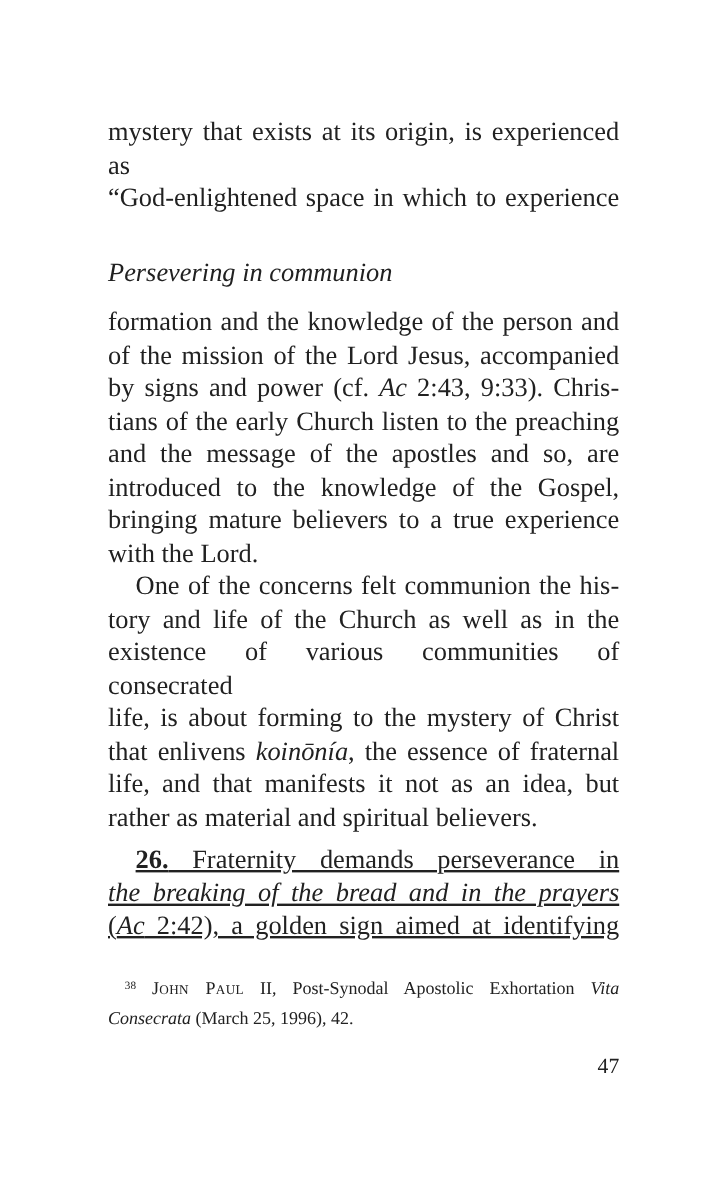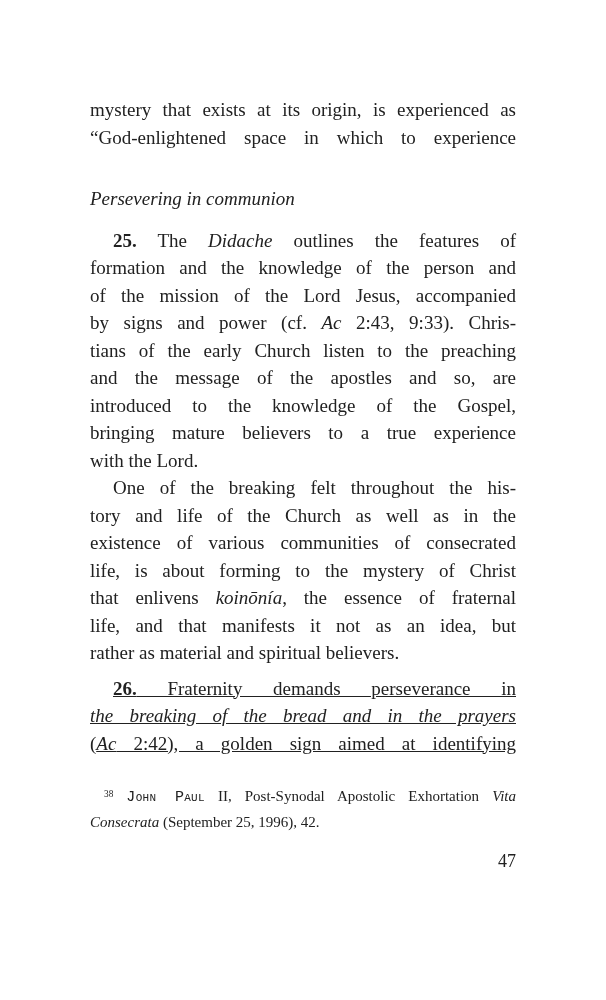--- a/index.html
+++ b/index.html
@@ -16,21 +16,21 @@
     font-family: "Liberation Serif", "DejaVu Serif", serif;
     color: #212121;
   }
   .text-column {
     position: absolute;
     left: 90px;
     top: 96px;
     width: 426px;
   }
   .block {
-    font-size: 19px;
+    font-size: 22px;
     line-height: 27.5px;
   }
   .line {
     text-align: justify;
     text-align-last: justify;
   }
   .line.lastline {
     text-align-last: left;
   }
   .line.indent {
@@ -46,21 +46,21 @@
   [data-block-id="para-26"]             { margin-top: 8px; text-decoration: underline; }
   [data-block-id="footnote-38"] {
     margin-top: 27px;
     font-size: 15px;
     line-height: 25px;
   }
   .kind-footnote .line.indent { text-indent: 14px; }
   .seg-n  { font-style: normal; }
   .seg-i  { font-style: italic; }
   .seg-b  { font-weight: bold; }
-  .seg-sc { font-variant: small-caps; letter-spacing: 0.3px; font-family: Liberation Mono, monospace; }
+  .seg-sc { font-variant: small-caps; letter-spacing: 0.3px; }
   .seg-sup {
     font-size: 62%;
     vertical-align: 0.45em;
     line-height: 0;
   }
   .page-number {
     margin-top: 16px;
     font-size: 18px;
     text-align-last: right;
   }
@@ -72,44 +72,43 @@
   <div class="text-column">
     <div id="text-blocks">
         <div class="block kind-body" data-block-id="intro">
           <div class="line"><span class="seg-n">mystery that exists at its origin, is experienced as</span></div>
           <div class="line"><span class="seg-n">“God-enlightened space in which to experience</span></div>
         </div>
         <div class="block kind-heading" data-block-id="heading-persevering">
           <div class="line lastline"><span class="seg-i">Persevering in communion</span></div>
         </div>
         <div class="block kind-body" data-block-id="para-25">
-          <div class="line indent"><span class="seg-b">25.</span><span class="seg-n"> The </span><span class="seg-i">Didache</span><span class="seg-n"> outlines the features of</span></div>
           <div class="line"><span class="seg-n">formation and the knowledge of the person and</span></div>
           <div class="line"><span class="seg-n">of the mission of the Lord Jesus, accompanied</span></div>
           <div class="line"><span class="seg-n">by signs and power (cf. </span><span class="seg-i">Ac</span><span class="seg-n"> 2:43, 9:33). Chris-</span></div>
           <div class="line"><span class="seg-n">tians of the early Church listen to the preaching</span></div>
           <div class="line"><span class="seg-n">and the message of the apostles and so, are</span></div>
           <div class="line"><span class="seg-n">introduced to the knowledge of the Gospel,</span></div>
           <div class="line"><span class="seg-n">bringing mature believers to a true experience</span></div>
           <div class="line lastline"><span class="seg-n">with the Lord.</span></div>
         </div>
         <div class="block kind-body" data-block-id="para-concerns">
-          <div class="line indent"><span class="seg-n">One of the breaking felt throughout the his-</span></div>
+          <div class="line indent"><span class="seg-n">One of the concerns felt communion the his-</span></div>
           <div class="line"><span class="seg-n">tory and life of the Church as well as in the</span></div>
           <div class="line"><span class="seg-n">existence of various communities of consecrated</span></div>
           <div class="line"><span class="seg-n">life, is about forming to the mystery of Christ</span></div>
           <div class="line"><span class="seg-n">that enlivens </span><span class="seg-i">koinōnía</span><span class="seg-n">, the essence of fraternal</span></div>
           <div class="line"><span class="seg-n">life, and that manifests it not as an idea, but</span></div>
           <div class="line lastline"><span class="seg-n">rather as material and spiritual believers.</span></div>
         </div>
         <div class="block kind-body" data-block-id="para-26">
           <div class="line indent"><span class="seg-b">26.</span><span class="seg-n"> Fraternity demands perseverance in</span></div>
           <div class="line"><span class="seg-i">the breaking of the bread and in the prayers</span></div>
           <div class="line"><span class="seg-n">(</span><span class="seg-i">Ac</span><span class="seg-n"> 2:42), a golden sign aimed at identifying</span></div>
         </div>
         <div class="block kind-footnote" data-block-id="footnote-38">
           <div class="line indent"><span class="seg-sup">38</span><span class="seg-n"> </span><span class="seg-sc">John Paul</span><span class="seg-n"> II, Post-Synodal Apostolic Exhortation </span><span class="seg-i">Vita</span></div>
-          <div class="line lastline"><span class="seg-i">Consecrata</span><span class="seg-n"> (September 25, 1996), 42.</span></div>
+          <div class="line lastline"><span class="seg-i">Consecrata</span><span class="seg-n"> (March 25, 1996), 42.</span></div>
         </div>
       </div>
     <div class="page-number">47</div>
   </div>
 </div>
 
 </body></html>

